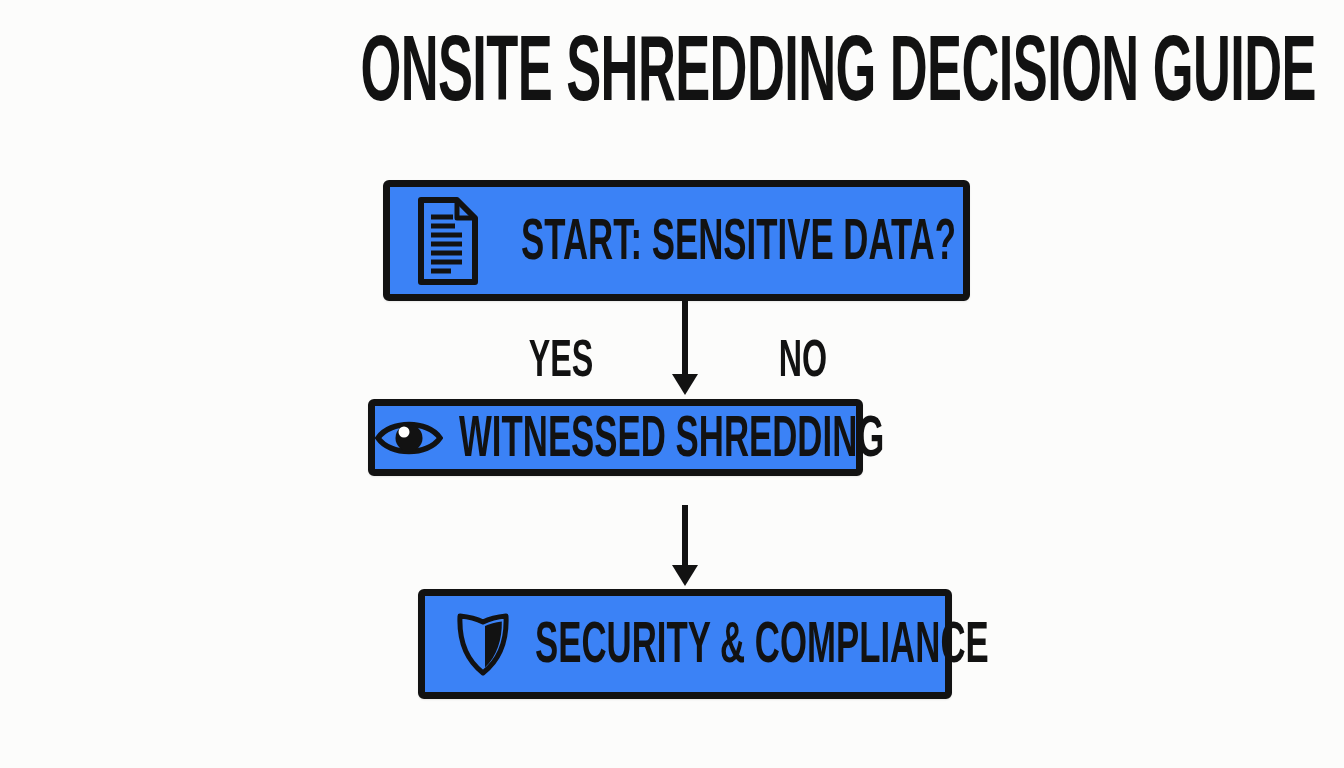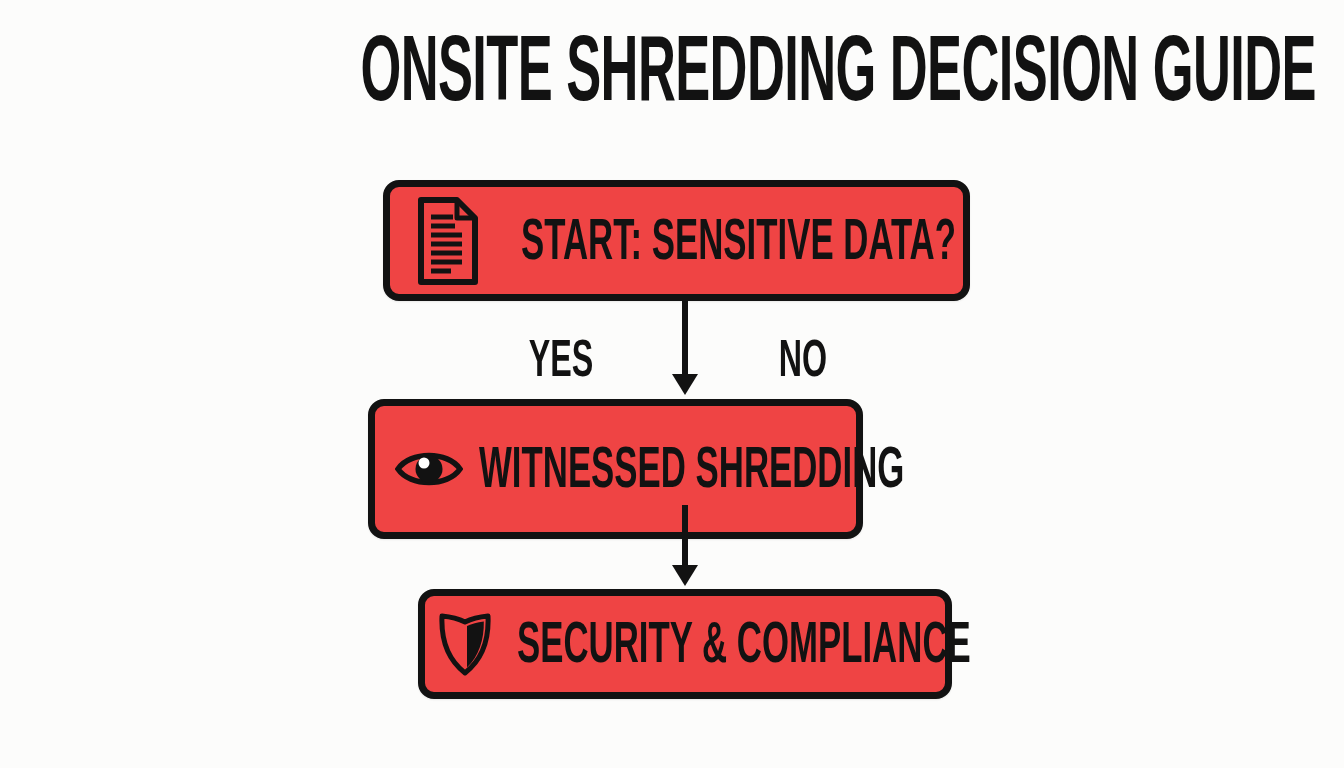--- a/index.html
+++ b/index.html
@@ -32,44 +32,44 @@
     line-height: 1;
     letter-spacing: -1px;
     text-decoration: underline;
   }
   #title .squeeze { transform: scaleX(0.57); }
 
   .node {
     position: absolute;
     box-sizing: border-box;
     border: 7px solid #121212;
-    border-radius: 16px;
-    background: #ef4444;
+    border-radius: 6px;
+    background: #3b82f6;
     display: flex;
     align-items: center;
     box-shadow: 0 1px 2px rgba(0,0,0,0.08);
   }
   .node-label {
     font-size: 58px;
     font-weight: 700;
     line-height: 1;
     white-space: nowrap;
     transform-origin: left center;
     transform: scaleX(0.60);
     padding-bottom: 4px;
   }
   .node-icon { flex: 0 0 auto; display: block; }
 
   #node-start     { left: 383px; top: 180px; width: 587px; height: 121px; padding-left: 25px; }
   #node-start .node-label { margin-left: 40px; }
 
-  #node-witnessed { left: 368px; top: 399px; width: 495px; height: 140px; padding-left: 20px; }
+  #node-witnessed { left: 368px; top: 399px; width: 495px; height: 77px; }
   #node-witnessed .node-label { margin-left: 16px; }
 
-  #node-security  { left: 418px; top: 589px; width: 534px; height: 110px; padding-left: 13px; }
+  #node-security  { left: 418px; top: 589px; width: 534px; height: 110px; padding-left: 31px; }
   #node-security .node-label { margin-left: 25px; }
 
   .arrow-shaft {
     position: absolute;
     width: 6px;
     background: #121212;
   }
   .arrow-head {
     position: absolute;
     width: 0; height: 0;

